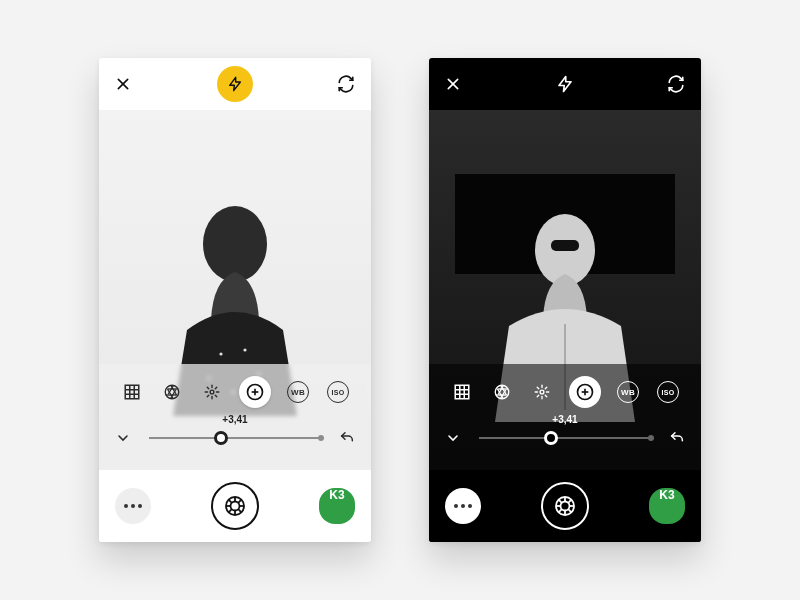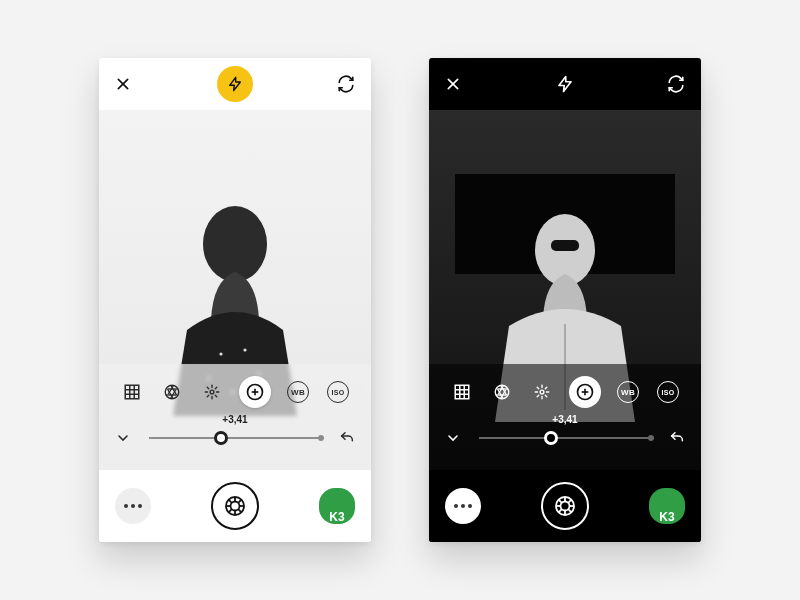--- a/index.html
+++ b/index.html
@@ -150,21 +150,21 @@
   .shutter {
     width:48px; height:48px; border-radius:50%;
     border:2.5px solid;
     display:flex; align-items:center; justify-content:center;
   }
   .light .shutter { border-color:#111; }
   .dark  .shutter { border-color:#fff; }
   .filter-chip {
     width:36px; height:36px; border-radius:16px;
     background:#2f9e44;
-    display:flex; align-items:flex-end; justify-content:center;
+    display:flex; align-items:flex-start; justify-content:center;
     color:#fff; font-size:12px; font-weight:700;
   }
 </style>
 </head>
 <body>
 
 <div class="phone light">
 
   <div class="topbar">
     <span class="icon-btn">

